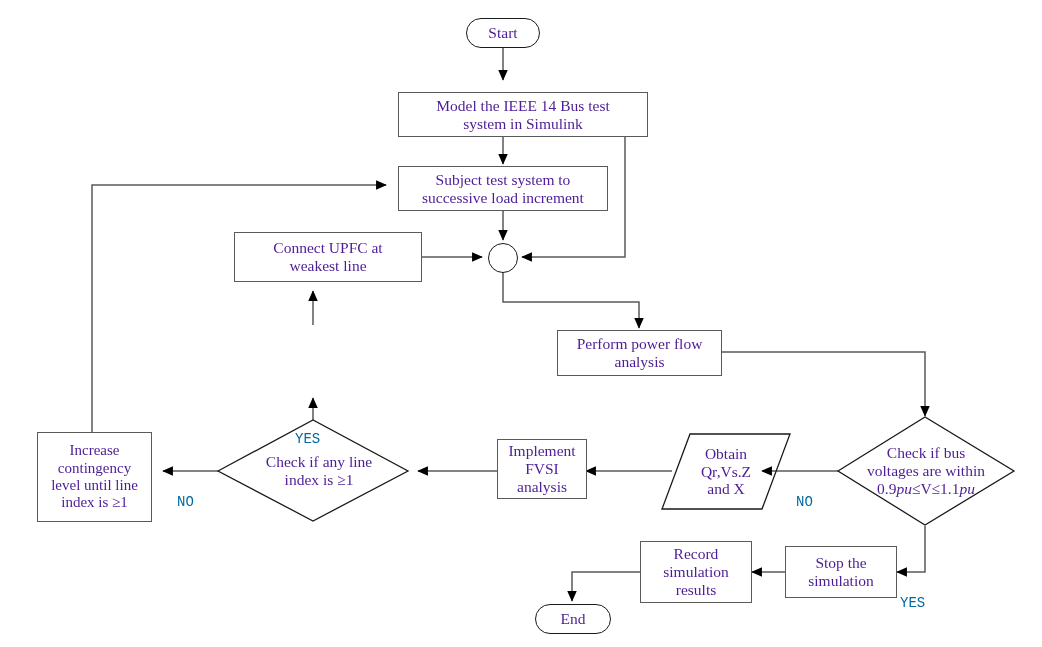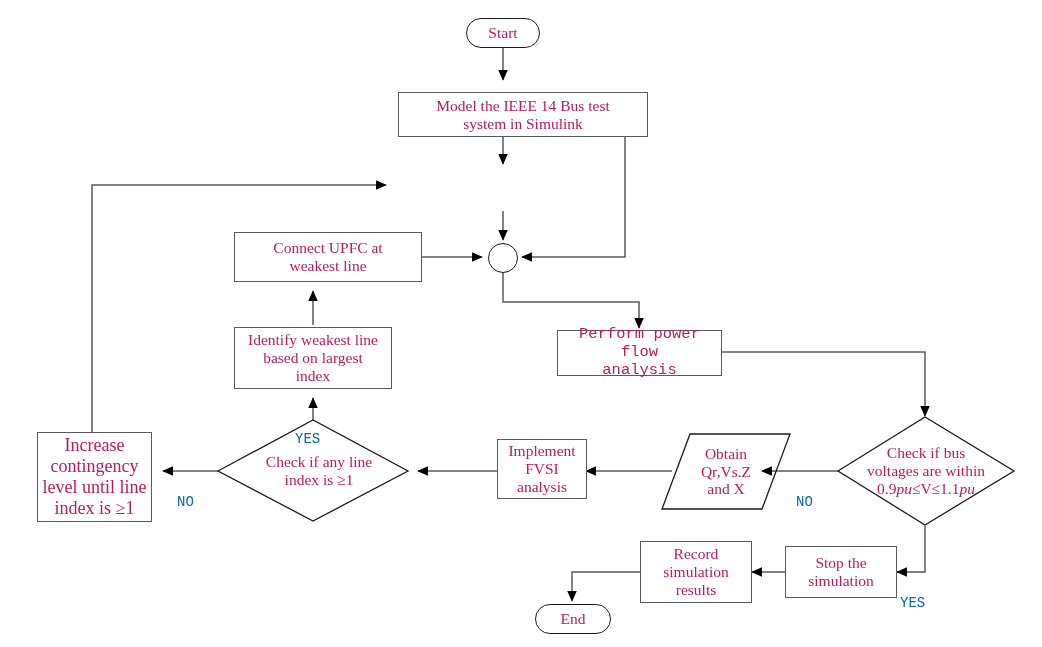--- a/index.html
+++ b/index.html
@@ -25,21 +25,21 @@
     width: 1042px;
     height: 647px;
   }
   .node {
     position: absolute;
     box-sizing: border-box;
     display: flex;
     align-items: center;
     justify-content: center;
     text-align: center;
-    color: #be185d;
+    color: #4c1d95;
     font-size: 15.5px;
     line-height: 1.16;
     z-index: 5;
   }
   .node .txt {
     display: block;
     width: 100%;
     padding: 0 2px;
     white-space: pre-line;
   }
@@ -151,40 +151,39 @@
 
   <div class="node terminal" style="left:466px; top:18px; width:74px; height:30px;">
     <span class="txt">Start</span>
   </div>
 
   <div class="node box" style="left:398px; top:82px; width:250px; height:45px;margin-top:10px;">
     <span class="txt">Model the IEEE 14 Bus test
 system in Simulink</span>
   </div>
 
+  <div class="node box" style="left:398px; top:166px; width:210px; height:45px;">
+    <span class="txt">Subject test system to
+successive load increment</span>
+  </div>
 
   <div class="junction" style="left:488px; top:243px; width:28px; height:28px;"></div>
 
   <div class="node box" style="left:234px; top:232px; width:188px; height:50px;">
     <span class="txt">Connect UPFC at
 weakest line</span>
   </div>
 
-  <div class="node box" style="left:234px; top:327px; width:158px; height:62px;">
-    <span class="txt">Identify weakest line
-based on largest
-index</span>
-  </div>
-
-  <div class="node box" style="left:557px; top:330px; width:165px; height:46px;font-family:Liberation Mono, monospace;">
+
+  <div class="node box" style="left:557px; top:330px; width:165px; height:46px;">
     <span class="txt">Perform power flow
 analysis</span>
   </div>
 
-  <div class="node box" style="left:37px; top:432px; width:115px; height:90px; font-size:18px;">
+  <div class="node box" style="left:37px; top:432px; width:115px; height:90px; font-size:15px;">
     <span class="txt">Increase
 contingency
 level until line
 index is ≥1</span>
   </div>
 
   <div class="node diamond" style="left:224px; top:420px; width:190px; height:101px;">
     <span class="txt">Check if any line
 index is ≥1</span>
   </div>

